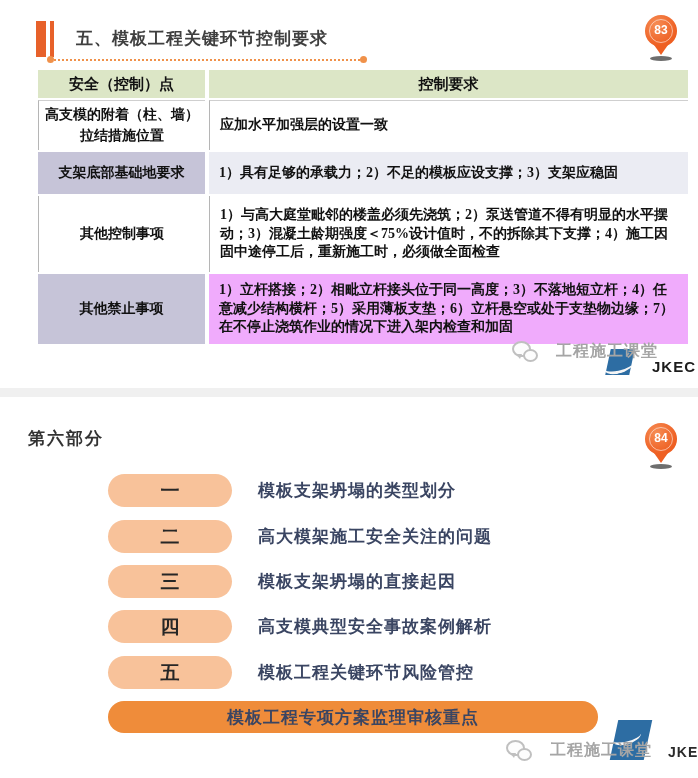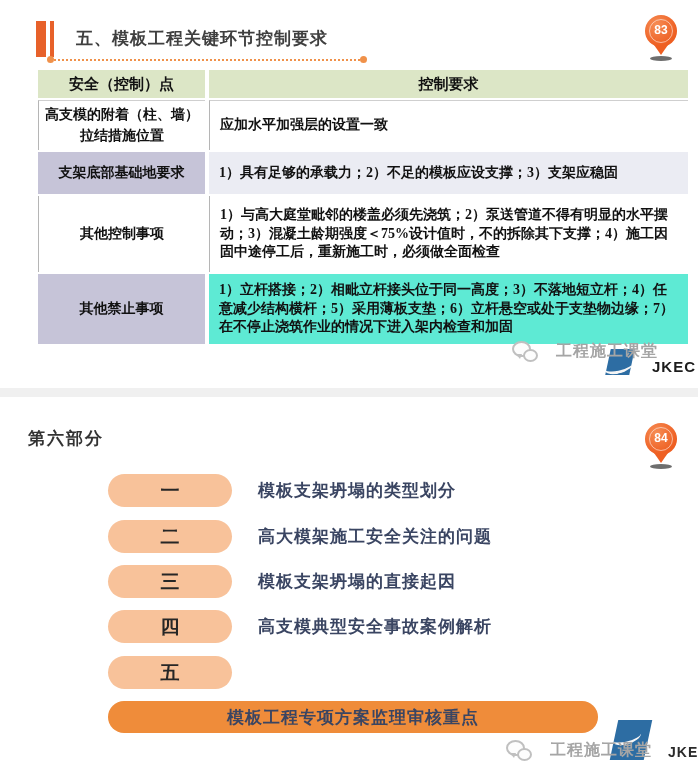--- a/index.html
+++ b/index.html
@@ -58,21 +58,21 @@
   .row-1 .cell.point { border-left:1px solid #b5b5b5; }
   .row-1 .cell.req   { border-left:1px solid #b5b5b5; }
   .row-2 .cell { min-height:42px; }
   .row-2 .cell.point { background:#c6c4d8; }
   .row-2 .cell.req   { background:#ebecf3; }
   .row-3 .cell { min-height:76px; background:#fff; }
   .row-3 .cell.point { border-left:1px solid #b5b5b5; }
   .row-3 .cell.req   { border-left:1px solid #b5b5b5; }
   .row-4 .cell { min-height:70px; }
   .row-4 .cell.point { background:#c6c4d8; }
-  .row-4 .cell.req   { background:#5eead4; }
+  .row-4 .cell.req   { background:#f0abfc; }
 
   
   .watermark { position:absolute; display:flex; align-items:center; gap:18px;
                color:#a5a5a5; font-weight:bold; font-size:16px; letter-spacing:1px; z-index:5; }
   .wm-1 { left:512px; top:341px; }
   .wechat-icon { position:relative; width:26px; height:21px; flex:0 0 auto; }
   .wc-big { position:absolute; left:0; top:0; width:15px; height:12px; background:#fdfdfd;
             border:2px solid #c0c0c0; border-radius:50% 50% 45% 50%; }
   .wc-big::after { content:""; position:absolute; left:2px; bottom:-4px; width:0; height:0;
             border-left:4px solid transparent; border-right:2px solid transparent; border-top:5px solid #c0c0c0; }
@@ -188,20 +188,21 @@
     <div class="menu-item mi-2">
       <div class="pill">三</div>
       <div class="mi-label">模板支架坍塌的直接起因</div>
     </div>
     <div class="menu-item mi-3">
       <div class="pill">四</div>
       <div class="mi-label">高支模典型安全事故案例解析</div>
     </div>
     <div class="menu-item mi-4">
       <div class="pill">五</div>
+      <div class="mi-label">模板工程关键环节风险管控</div>
     </div>
 
     <div class="banner">模板工程专项方案监理审核重点</div>
 
     <div class="jkec-logo jkec-2" style="left:614px; top:323px; position:absolute;">
       <div class="jkec-mark"></div>
       <span class="jkec-text">JKEC</span>
     </div>
     <div class="watermark" style="left:506px; top:343px;">
       <span class="wechat-icon">

